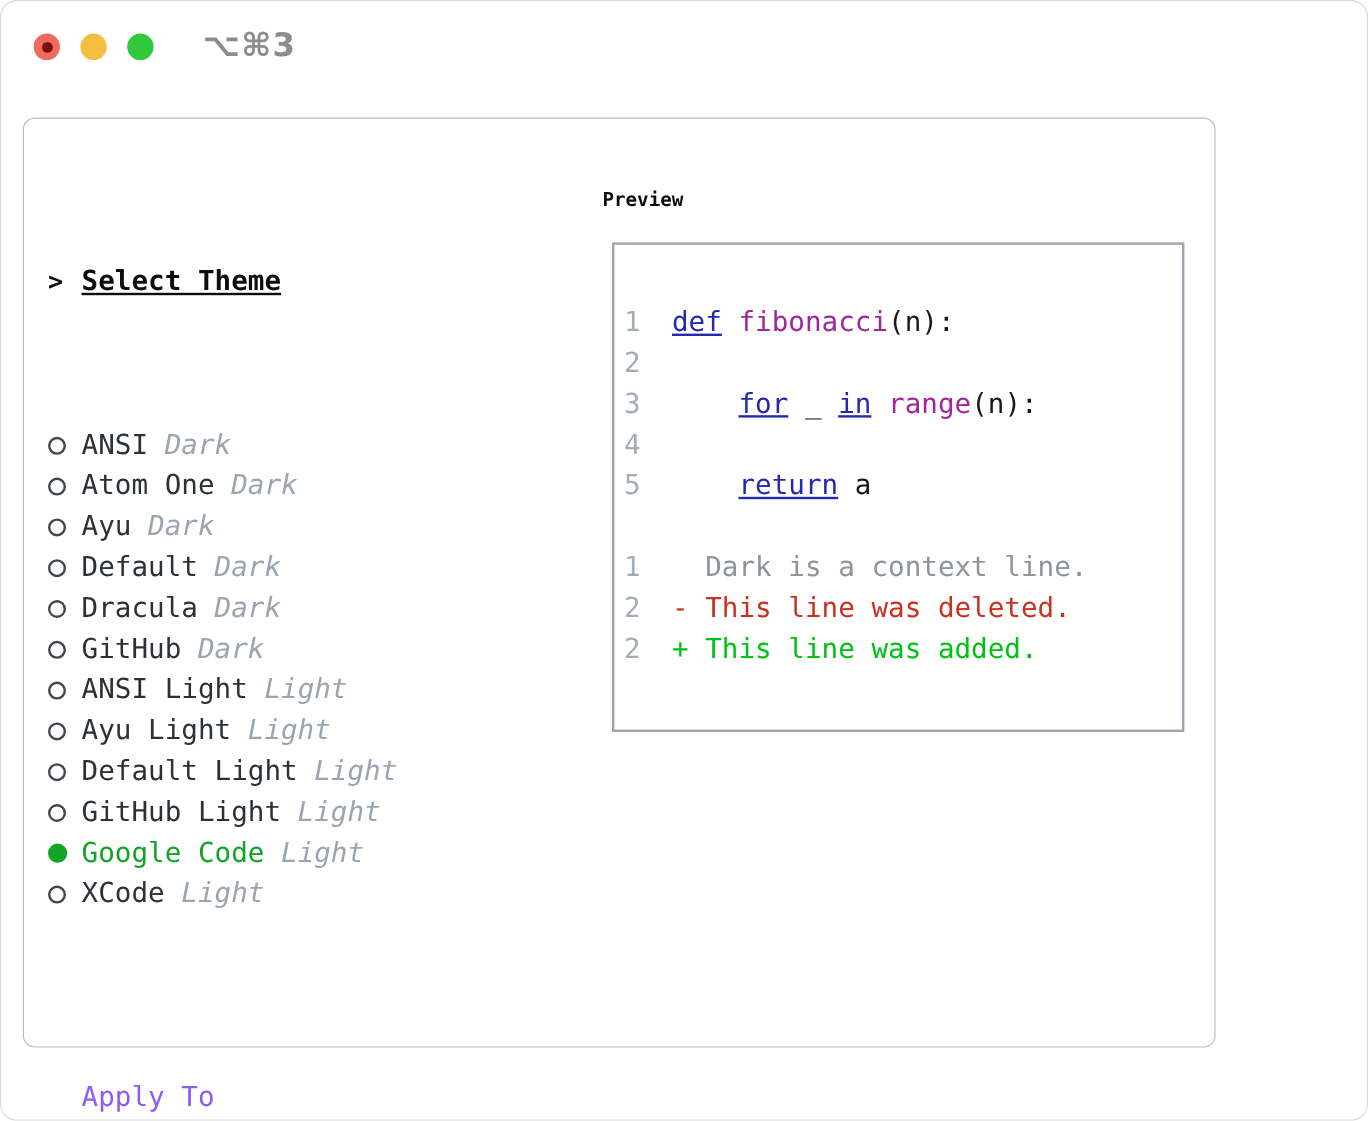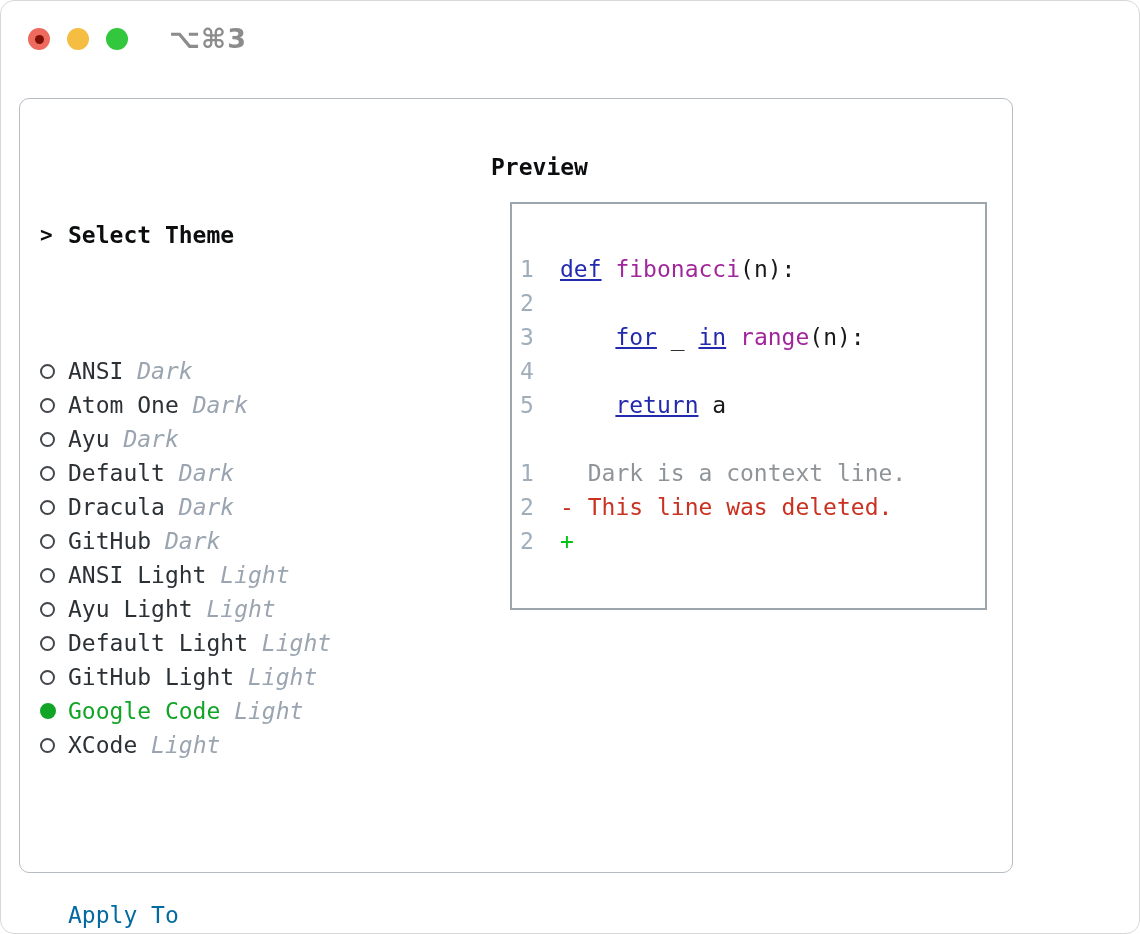--- a/index.html
+++ b/index.html
@@ -39,37 +39,37 @@
 
   
   .left-col {
     position:absolute; left:20px; top:51px;
     font-size:23px; line-height:34px; color:var(--theme-name,#2c3136);
     white-space:pre;
   }
   .row { display:flex; align-items:center; height:34px; }
   .marker { width:28px; display:inline-flex; align-items:center; flex:0 0 28px; }
   .chevron { font-weight:bold; color:var(--header,#0b0d0f); font-size:21px; }
-  .header-label { font-weight:bold; color:var(--header,#0b0d0f); }
+  .header-label { font-weight:bold; color:var(--header,#0b0d0f);text-decoration:underline; }
   .circle {
     width:15px; height:15px; border-radius:50%;
     border:2px solid #42474d; background:transparent;
   }
   .circle.filled { border-color:var(--selection,#12a426); background:var(--selection,#12a426); width:16px; height:16px; }
   .theme-name { color:var(--theme-name,#2c3136); }
   .theme-row.selected .theme-name { color:var(--selection,#12a426); }
   .variant { color:var(--muted-variant,#9aa5b1);font-style:italic; }
-  .apply-label { color:#0369a1; }
+  .apply-label { color:#8b5cf6; }
   .apply-header { margin-top:34px; }
 
   
   .preview-label {
-    position:absolute; left:471px; top:51px;
+    position:absolute; left:482px; top:51px;
     height:34px; line-height:34px;
-    font-weight:bold; font-size:23px; color:var(--header,#0b0d0f);
+    font-weight:bold; font-size:16px; color:var(--header,#0b0d0f);
   }
   .preview-box {
     position:absolute; left:490px; top:103px;
     width:477px; height:408px;
     border:2px solid #9ea6ad;
     background:#fff;
     padding:48px 0 0 8px;
     overflow:hidden;
   }
   .pline { height:34px; line-height:34px; font-size:23px; white-space:pre; display:flex; }
@@ -126,18 +126,18 @@
           <div class="pline"><span class="lnum">1</span><span><span class="seg-keyword">def</span><span class="seg-plain"> </span><span class="seg-function">fibonacci</span><span class="seg-plain">(n):</span></span></div>
           <div class="pline"><span class="lnum">2</span></div>
           <div class="pline"><span class="lnum">3</span><span><span class="seg-plain">    </span><span class="seg-keyword">for</span><span class="seg-plain"> _ </span><span class="seg-keyword">in</span><span class="seg-plain"> </span><span class="seg-function">range</span><span class="seg-plain">(n):</span></span></div>
           <div class="pline"><span class="lnum">4</span></div>
           <div class="pline"><span class="lnum">5</span><span><span class="seg-plain">    </span><span class="seg-keyword">return</span><span class="seg-plain"> a</span></span></div>
         </div>
       <div class="blank-line"></div>
       <div id="diff-lines">
           <div class="pline diff-context"><span class="lnum">1</span><span class="dmark">  </span><span class="dtext">Dark is a context line.</span></div>
           <div class="pline diff-deleted"><span class="lnum">2</span><span class="dmark">- </span><span class="dtext">This line was deleted.</span></div>
-          <div class="pline diff-added"><span class="lnum">2</span><span class="dmark">+ </span></div>
+          <div class="pline diff-added"><span class="lnum">2</span><span class="dmark">+ </span><span class="dtext">This line was added.</span></div>
         </div>
     </div>
 
   </div>
 </div>
 
 </body></html>

